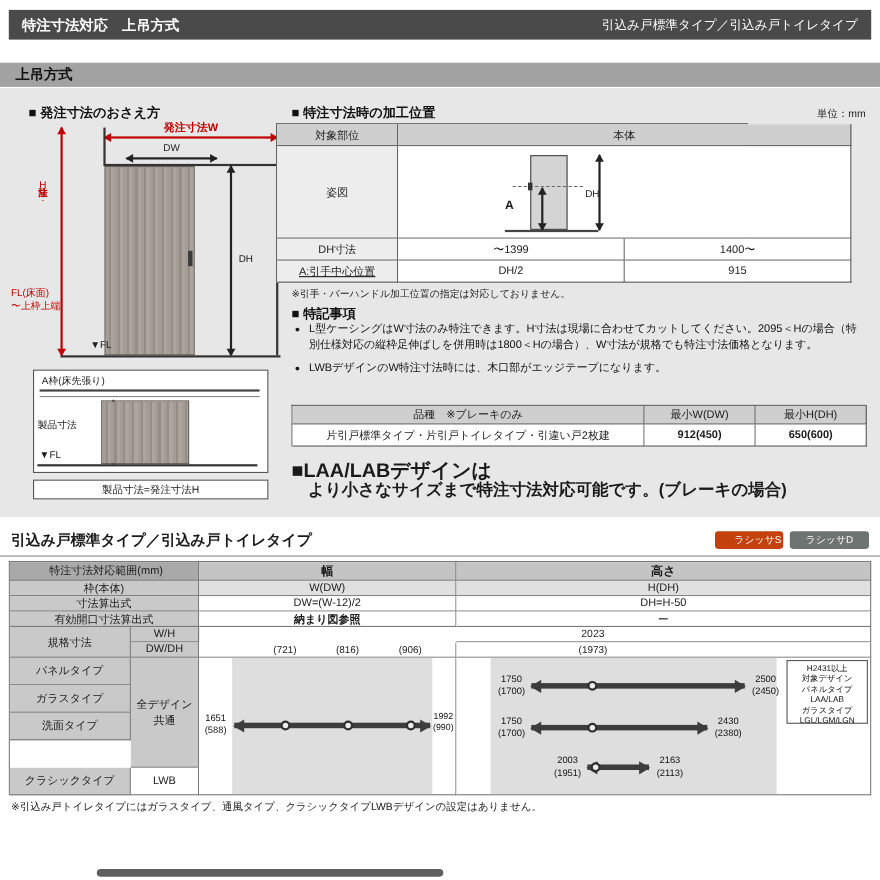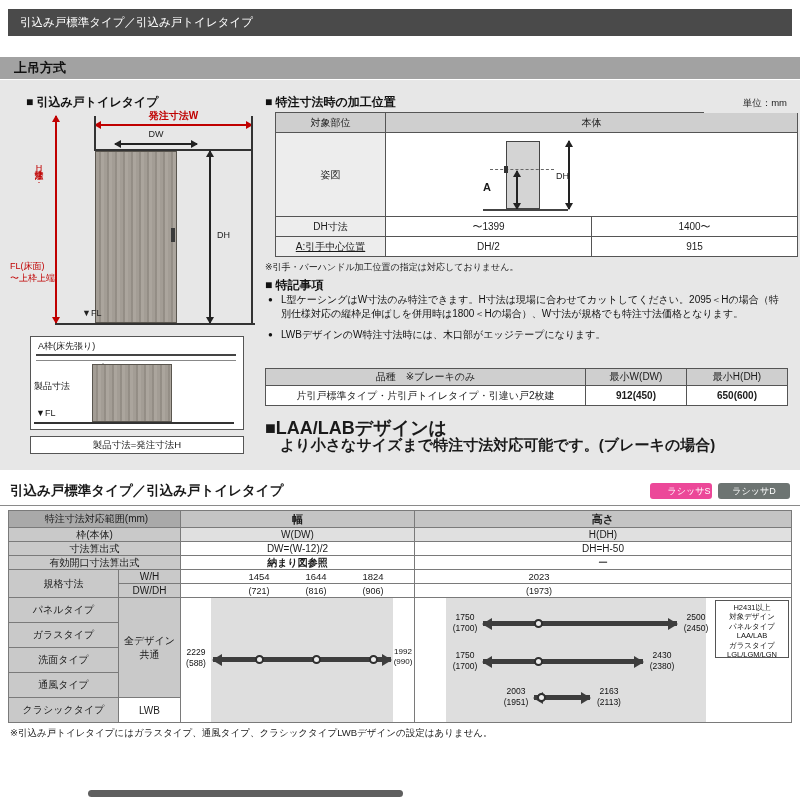--- a/index.html
+++ b/index.html
@@ -54,43 +54,44 @@
   .small-note { position:absolute; font-size:9px; color:#222; }
 
   .remark { position:relative; padding-left:13px; font-size:10px; line-height:1.42; margin-bottom:7px; color:#111; }
   .remark::before { content:"●"; position:absolute; left:0; top:1px; font-size:8px; }
 
   .rlab { position:absolute; text-align:center; font-size:8.5px; line-height:1.25; color:#111; }
   .dot { position:absolute; width:9px; height:9px; border-radius:50%; background:#ececec; border:2px solid #2f2f2f; }
   .band { position:absolute; background:#dedede; }
 
   .badge { position:absolute; height:16px; color:#fff; font-size:9px; display:flex; align-items:center; justify-content:center; border-radius:3px; }
-  .badge.s { background:#ec4899;padding-left:16px; }
+  .badge.s { background:#c2410c;padding-left:16px; }
   .badge.d { background:#6d7472; }
 
   .hnote { position:absolute; background:#fff; border:1px solid #555; font-size:7.5px; line-height:1.26; padding:2px 3px; color:#111; }
 
   .scroll-thumb { position:absolute; left:88px; top:790px; width:315px; height:7px; background:#5f5f5f; border-radius:4px; }
 </style>
 </head>
 <body>
 
 <div class="page">
 
   <div class="top-header">
+    <span class="t1">特注寸法対応　上吊方式</span>
     <span class="t2">引込み戸標準タイプ／引込み戸トイレタイプ</span>
   </div>
 
   <div class="method-bar">
     <span>上吊方式</span>
   </div>
 
   <div class="panel">
 
-    <div class="sec-title" style="left:26px; top:14px;">■ 引込み戸トイレタイプ</div>
+    <div class="sec-title" style="left:26px; top:14px;">■ 発注寸法のおさえ方</div>
 
     <div class="abs" style="left:8px; top:28px; width:250px; height:230px;">
       <div class="abs red" style="left:87px; top:1px; width:157px; text-align:center; font-size:10px; font-weight:bold;">発注寸法W</div>
       <div class="ar-h red" style="left:87px; top:16px; width:157px;"></div>
       <div class="abs blk" style="left:87px; top:21px; width:82px; text-align:center; font-size:9px;">DW</div>
       <div class="ar-h blk" style="left:87px; top:35px; width:82px;"></div>
 
       <div class="abs" style="left:86px; top:8px; width:2px; height:35px; background:#333;"></div>
       <div class="abs" style="left:87px; top:41px; width:157px; height:2px; background:#333;"></div>
       <div class="abs wood" style="left:87px; top:43px; width:82px; height:172px;"></div>
@@ -117,21 +118,21 @@
       <div class="ar-v blk" style="left:60px; top:28px; height:58px;"></div>
       <div class="abs wood" style="left:70px; top:28px; width:80px; height:58px;"></div>
       <div class="abs" style="left:14px; top:72px; font-size:9px;">▼FL</div>
       <div class="abs" style="left:12px; top:86px; width:200px; height:2px; background:#333;"></div>
       <div class="abs" style="left:8px; top:100px; width:214px; height:18px; background:#fff; border:1px solid #555; display:flex; align-items:center; justify-content:center; font-size:9.5px;">製品寸法=発注寸法H</div>
     </div>
 
     <div class="sec-title" style="left:265px; top:14px;">■ 特注寸法時の加工位置</div>
     <div class="small-note" style="left:687px; top:17px; width:100px; text-align:right; font-size:9.5px;">単位：mm</div>
 
-    <div class="tbl" style="left:275px; top:32px; width:429px; height:145px;">
+    <div class="tbl" style="left:251px; top:32px; width:429px; height:145px;">
       <div class="c g" style="left:0; top:0; width:110px; height:20px;">対象部位</div>
       <div class="c g" style="left:110px; top:0; width:412px; height:20px;">本体</div>
 
       <div class="c lg" style="left:0; top:20px; width:110px; height:84px;">姿図</div>
       <div class="c" style="left:110px; top:20px; width:412px; height:84px;">
         <div class="abs" style="left:120px; top:8px; width:34px; height:68px; background:#d4d4d4; border:1px solid #444;"></div>
         <div class="abs" style="left:104px; top:36px; width:64px; border-top:1px dashed #666;"></div>
         <div class="abs" style="left:118px; top:33px; width:4px; height:7px; background:#333;"></div>
         <div class="ar-v blk" style="left:110px; top:38px; height:38px;"></div>
         <div class="abs b" style="left:97px; top:48px; font-size:11px;">A</div>
@@ -189,53 +190,47 @@
     <div class="c f9" style="left:172px; top:31px; width:234px; height:14px;">DW=(W-12)/2</div>
     <div class="c f9" style="left:406px; top:31px; width:377px; height:14px;">DH=H-50</div>
 
     <div class="c g f9" style="left:0; top:45px; width:172px; height:14px;">有効開口寸法算出式</div>
     <div class="c b f95" style="left:172px; top:45px; width:234px; height:14px;">納まり図参照</div>
     <div class="c f9" style="left:406px; top:45px; width:377px; height:14px;">ー</div>
 
     <div class="c g f9" style="left:0; top:59px; width:110px; height:28px;">規格寸法</div>
     <div class="c g f9" style="left:110px; top:59px; width:62px; height:14px;">W/H</div>
     <div class="c g f9" style="left:110px; top:73px; width:62px; height:14px;">DW/DH</div>
-    <div class="c" style="left:172px; top:59px; width:234px; height:14px;">
-      <span class="abs f95" style="left:58px; width:40px; text-align:center;">1454</span>
-      <span class="abs f95" style="left:115px; width:40px; text-align:center;">1644</span>
-      <span class="abs f95" style="left:172px; width:40px; text-align:center;">1824</span>
-    </div>
     <div class="c" style="left:172px; top:73px; width:234px; height:14px;">
       <span class="abs f9" style="left:58px; width:40px; text-align:center;">(721)</span>
       <span class="abs f9" style="left:115px; width:40px; text-align:center;">(816)</span>
       <span class="abs f9" style="left:172px; width:40px; text-align:center;">(906)</span>
     </div>
     <div class="c" style="left:406px; top:59px; width:377px; height:14px;">
       <span class="abs f95" style="left:104px; width:40px; text-align:center;">2023</span>
     </div>
     <div class="c" style="left:406px; top:73px; width:377px; height:14px;">
       <span class="abs f9" style="left:104px; width:40px; text-align:center;">(1973)</span>
     </div>
 
     <div class="c g f95" style="left:0; top:87px;  width:110px; height:25px;">パネルタイプ</div>
     <div class="c g f95" style="left:0; top:112px; width:110px; height:25px;">ガラスタイプ</div>
     <div class="c g f95" style="left:0; top:137px; width:110px; height:25px;">洗面タイプ</div>
-    <div class="c g f95" style="left:0; top:162px; width:110px; height:25px;">通風タイプ</div>
     <div class="c g f95" style="left:0; top:187px; width:110px; height:25px;">クラシックタイプ</div>
     <div class="c g f9" style="left:110px; top:87px; width:62px; height:100px; padding:2px;">全デザイン共通</div>
     <div class="c f95" style="left:110px; top:187px; width:62px; height:25px;">LWB</div>
 
     <div class="c" style="left:172px; top:87px; width:234px; height:125px;">
       <div class="band" style="left:30px; top:0; width:182px; height:124px;"></div>
       <div class="ar-h rng" style="left:32px; top:59px; width:178px; color:#3d3d3d;"></div>
       <div class="dot" style="left:74px;  top:57px;"></div>
       <div class="dot" style="left:131px; top:57px;"></div>
       <div class="dot" style="left:188px; top:57px;"></div>
       <div class="rlab" style="left:0; top:49px; width:30px;">
-        <div>2229</div>
+        <div>1651</div>
         <div>(588)</div>
       </div>
       <div class="rlab" style="left:210px; top:49px; width:24px; font-size:8px;">
         <div>1992</div>
         <div>(990)</div>
       </div>
     </div>
 
     <div class="c" style="left:406px; top:87px; width:377px; height:125px;">
       <div class="band" style="left:31px; top:0; width:260px; height:124px;"></div>

